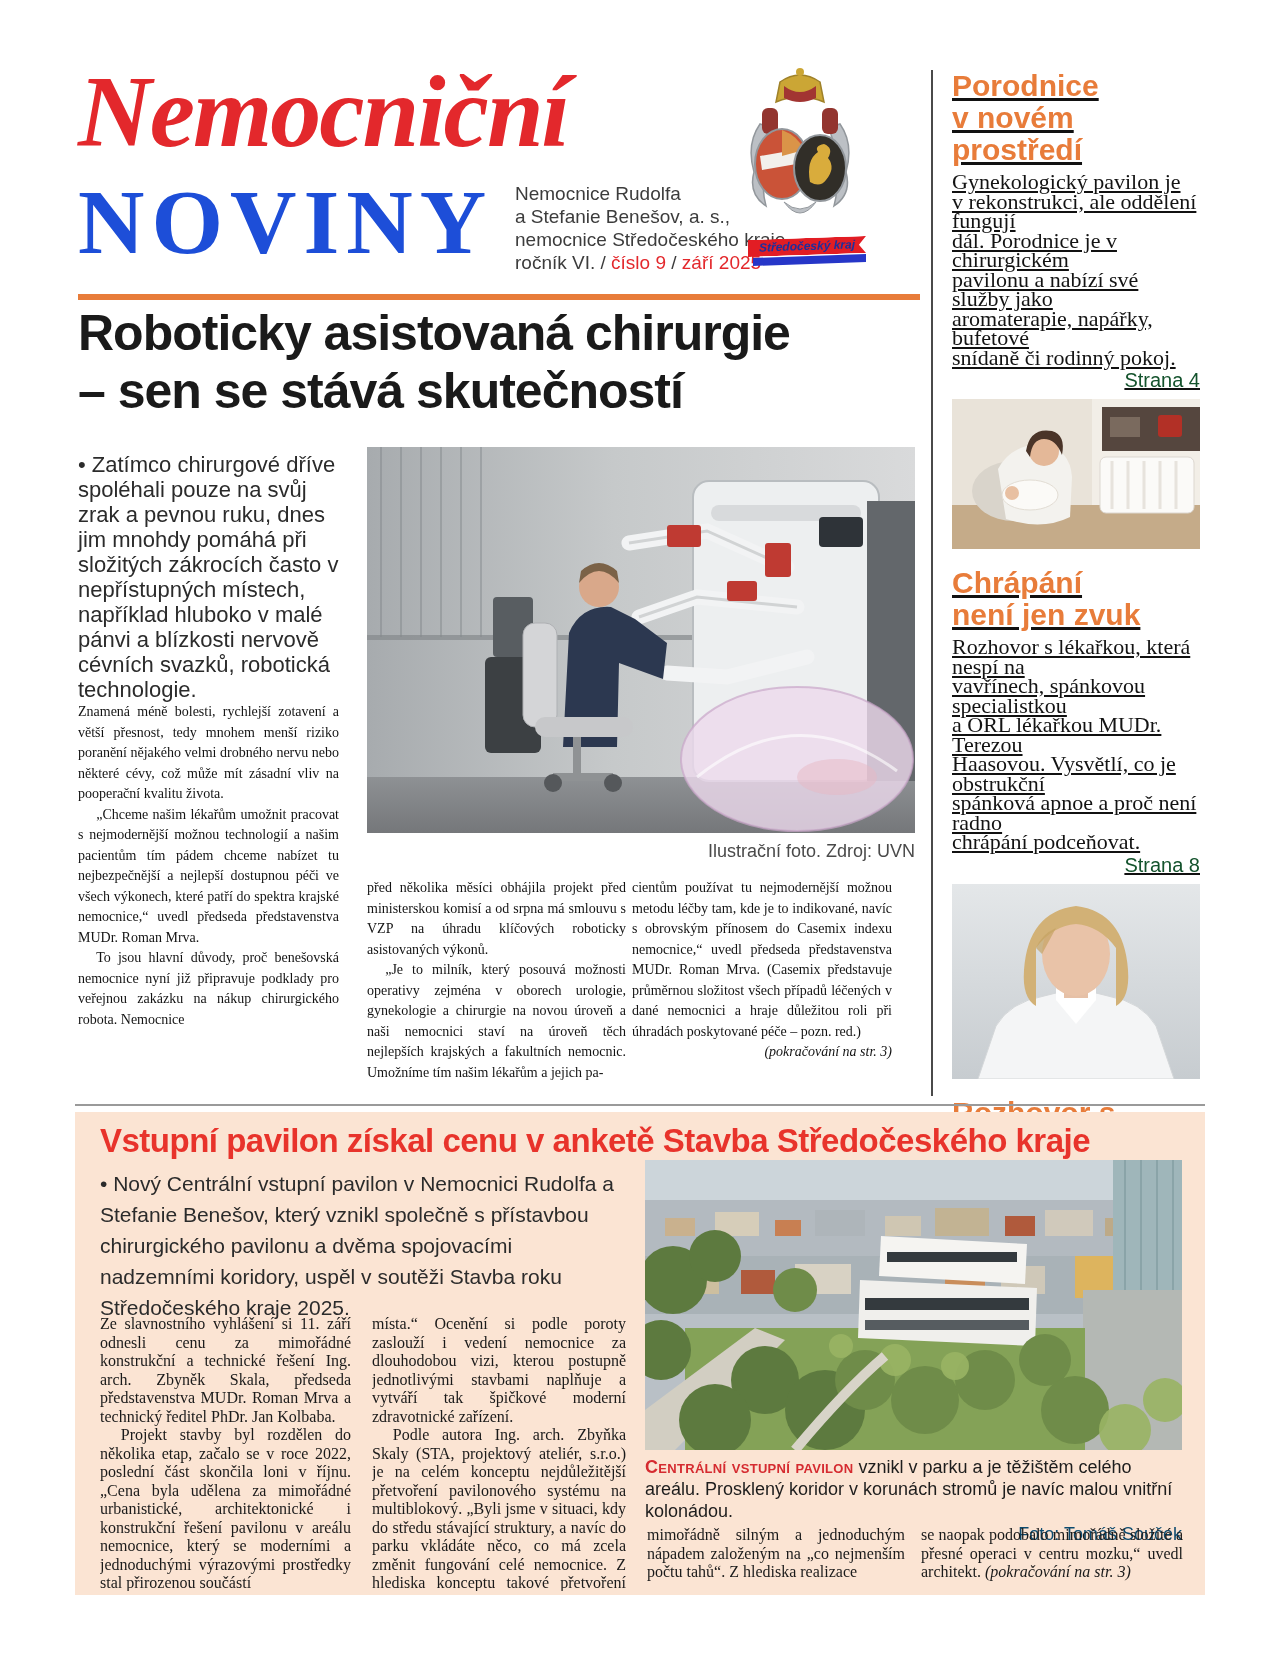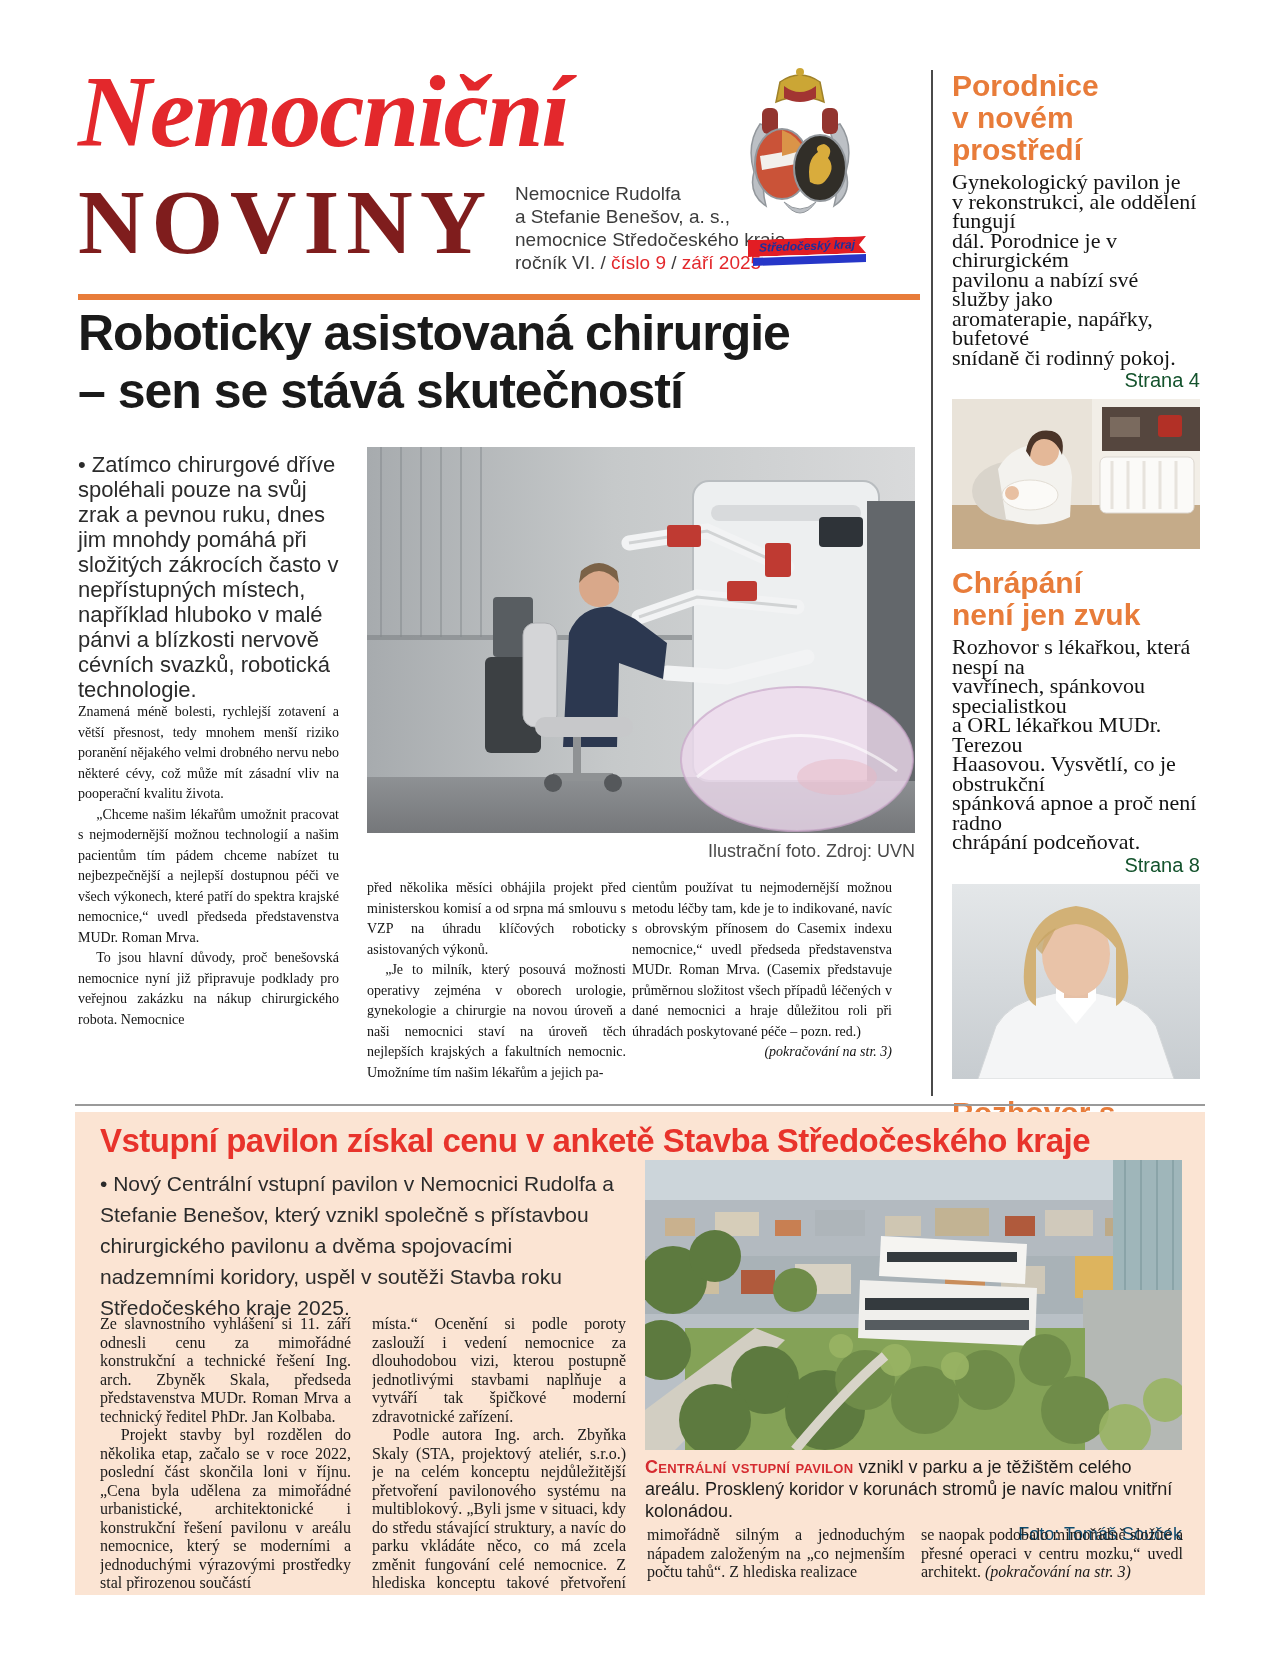--- a/index.html
+++ b/index.html
@@ -5,21 +5,21 @@
   * { margin:0; padding:0; box-sizing:border-box; }
   html,body { background:#ffffff; }
   .page { position:relative; width:1280px; height:1662px; background:#fff; overflow:hidden;
           font-family:"Liberation Serif", serif; color:#111; }
   .abs { position:absolute; }
 
   
   .mast-red  { left:78px; top:58px; font:700 italic 102px/1.05 "Liberation Serif", serif;
                font-style:italic; color:#e3282c; letter-spacing:-2px; }
   .mast-black{ left:78px; top:176px; font:700 92px/1 "Liberation Serif", serif;
-               color:#7f1d1d; letter-spacing:7px; }
+               color:#1d4ed8; letter-spacing:7px; }
   .publisher { left:515px; top:182px; font:400 19px/23px "Liberation Sans", sans-serif; color:#3c3c3c; }
   .publisher .red { color:#e3282c; }
   .crest { left:740px; top:64px; }
   .region-banner { left:748px; top:238px; width:118px; }
   .rb-red  { background:#e21d24; color:#1d2f9e; font:700 italic 12px/17px "Liberation Sans", sans-serif;
              text-align:center; height:17px; transform:skewY(-2deg);
              clip-path:polygon(0 0,100% 0,94% 50%,100% 100%,0 100%); }
   .rb-blue { background:#2636c8; height:8px; margin-top:1px; transform:skewY(-2deg); width:96%; margin-left:4%; }
 
   .vrule   { left:931px; top:70px; width:2px; height:1026px; background:#4a4a4a; }
@@ -35,21 +35,21 @@
   .bodycol p.ind { text-indent:1.3em; }
   .mcol1 { left:78px;  top:702px; width:261px; }
   .mcol2 { left:367px; top:878px; width:259px; }
   .mcol3 { left:632px; top:878px; width:260px; }
   .mainphoto { left:367px; top:447px; width:548px; height:386px; }
   .mcaption  { left:367px; top:840px; width:548px; text-align:right;
                font:400 18px/22px "Liberation Sans", sans-serif; color:#4a4a4a; }
   .cont { font-style:italic; text-align:right; }
 
   
-  .sidebar { left:952px; top:70px; width:248px; }
+  .sidebar { left:952px; top:70px; width:248px;text-decoration:underline; }
   .side-head { font:700 30px/32px "Liberation Sans", sans-serif; color:#e87c3a; white-space:pre-line; }
   .side-text { margin-top:6px; font-size:22px; line-height:19.5px; white-space:pre-line; color:#131313; }
   .side-page { margin-top:2px; text-align:right; font:400 20px/22px "Liberation Sans", sans-serif; color:#14532d; }
   .side-photo { margin-top:8px; display:block; }
   .side-gap { height:18px; }
 
   
   .bbox { left:75px; top:1112px; width:1130px; height:483px; background:#fbe4d3; }
   .b-head { position:absolute; left:25px; top:9px; width:1082px;
             font:700 33px/40px "Liberation Sans", sans-serif; color:#e8332b; letter-spacing:-0.5px; }

